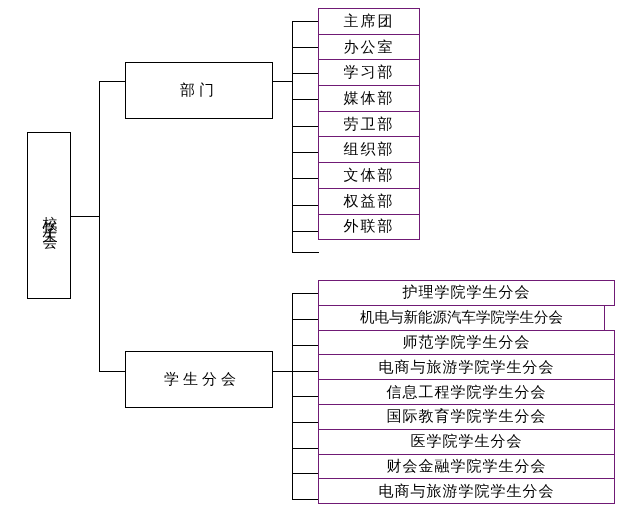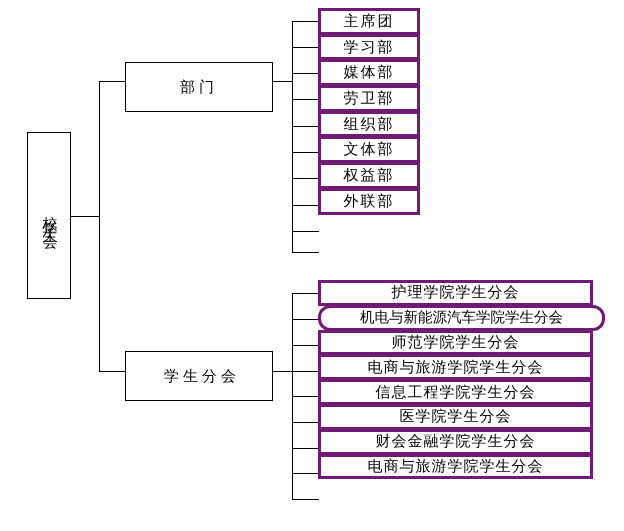--- a/index.html
+++ b/index.html
@@ -50,64 +50,63 @@
     text-orientation: upright;
     line-height: 1.45;
     letter-spacing: 6px;
     white-space: nowrap;
   }
 
   
   .node.level2 {
     left: 125px;
     width: 148px;
-    height: 50px;
+    height: 57px;
     font-size: 15px;
     letter-spacing: 4px;
   }
   .node.level2.dept   { top: 62px;  }
   .node.level2.branch { top: 351px; padding-left: 6px; }
 
   
   .leaf-list {
     position: absolute;
     left: 318px;
   }
   .leaf-list.departments { top: 8px;   }
   .leaf-list.branches    { top: 280px; }
 
   .leaf {
     box-sizing: border-box;
-    border: 3px solid #701a75;
+    border: 1px solid #701a75;
     background: #ffffff;
     display: flex;
     align-items: center;
     justify-content: center;
     font-size: 15px;
     white-space: nowrap;
     margin-top: -1px;
   }
   .leaf:first-child { margin-top: 0; }
 
   .departments .leaf {
     width: 102px;
     height: 26.7px;
     letter-spacing: 2px;
   }
   .branches .leaf {
-    width: 275px;
+    width: 297px;
     height: 25.8px;
     letter-spacing: 1px;
   }
   
   .branches .leaf.wide {
     width: 287px;
     letter-spacing: 0px;
     font-size: 14.5px;
-    border-radius: 12px;
   }
 
   
   .line {
     position: absolute;
     background: #000000;
   }
   .line.h { height: 1px; }
   .line.v { width: 1px; }
 </style>
@@ -159,20 +158,23 @@
 
   <div class="node level2 branch">
     <span>学生分会</span>
   </div>
 
   <div class="leaf-list departments">
     <div class="leaf">
         <span>主席团</span>
       </div>
     <div class="leaf">
+        <span>办公室</span>
+      </div>
+    <div class="leaf">
         <span>学习部</span>
       </div>
     <div class="leaf">
         <span>媒体部</span>
       </div>
     <div class="leaf">
         <span>劳卫部</span>
       </div>
     <div class="leaf">
         <span>组织部</span>
@@ -198,20 +200,23 @@
     <div class="leaf">
         <span>师范学院学生分会</span>
       </div>
     <div class="leaf">
         <span>电商与旅游学院学生分会</span>
       </div>
     <div class="leaf">
         <span>信息工程学院学生分会</span>
       </div>
     <div class="leaf">
+        <span>国际教育学院学生分会</span>
+      </div>
+    <div class="leaf">
         <span>医学院学生分会</span>
       </div>
     <div class="leaf">
         <span>财会金融学院学生分会</span>
       </div>
     <div class="leaf">
         <span>电商与旅游学院学生分会</span>
       </div>
   </div>
 

